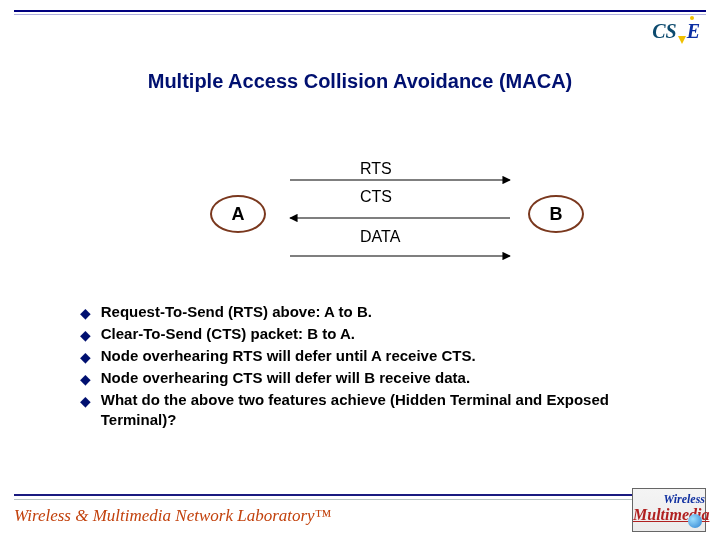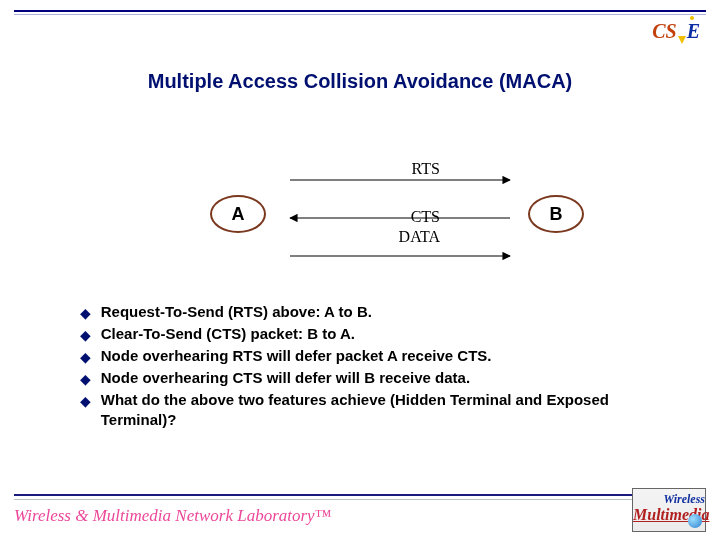--- a/index.html
+++ b/index.html
@@ -33,21 +33,21 @@
   .cse-logo {
     position: absolute;
     top: 20px;
     right: 20px;
   }
   .cse-logo .cs {
     font-family: "Times New Roman", serif;
     font-style: italic;
     font-weight: bold;
     font-size: 20px;
-    color: #c2410c;
+    color: #0c4a6e;
     margin-top: 46px;
   }
   .cse-logo .e {
     font-family: "Times New Roman", serif;
     font-style: italic;
     font-weight: bold;
     font-size: 20px;
     color: #0b2fa3;
   }
   .cse-logo .tri {
@@ -102,26 +102,25 @@
   .node-b { left: 528px; top: 55px; }
   svg.arrows {
     position: absolute;
     left: 0; top: 0;
     width: 720px;
     height: 150px;
   }
   .arrow-label {
     position: absolute;
     font-size: 16px;
-    text-align: right;
+    text-align: left;
     width: 80px;
-    font-family: Liberation Serif, serif;
   }
   .lbl-rts  { left: 360px; top: 20px; }
-  .lbl-cts  { left: 360px; top: 68px; }
+  .lbl-cts  { left: 360px; top: 48px; }
   .lbl-data { left: 360px; top: 88px; }
 
   .bullets {
     position: absolute;
     top: 300px;
     left: 80px;
     right: 40px;
   }
   .bullets .row {
     display: flex;
@@ -159,21 +158,21 @@
     background: #9aa;
     opacity: 0.7;
   }
   .footer-text {
     position: absolute;
     left: 14px;
     bottom: 14px;
     font-family: "Times New Roman", serif;
     font-style: italic;
     font-size: 17px;
-    color: #ec4899;
+    color: #c2410c;
   }
   .wm-logo {
     position: absolute;
     right: 14px;
     bottom: 8px;
     width: 72px;
     height: 42px;
     border: 1px solid #666;
     background: linear-gradient(#f4f4f4,#ececec);
     font-family: "Times New Roman", serif;
@@ -231,21 +230,21 @@
   <div class="row">
     <span class="mk">◆</span>
     <span class="txt">Request-To-Send (RTS) above: A to B.</span>
   </div>
   <div class="row">
     <span class="mk">◆</span>
     <span class="txt">Clear-To-Send (CTS) packet: B to A.</span>
   </div>
   <div class="row">
     <span class="mk">◆</span>
-    <span class="txt">Node  overhearing RTS will defer packet A receive CTS.</span>
+    <span class="txt">Node  overhearing RTS will defer until A receive CTS.</span>
   </div>
   <div class="row">
     <span class="mk">◆</span>
     <span class="txt">Node  overhearing CTS will defer will B receive data.</span>
   </div>
   <div class="row">
     <span class="mk">◆</span>
     <span class="txt">What do the above two features achieve (Hidden Terminal and Exposed Terminal)?</span>
   </div>
 </div>

